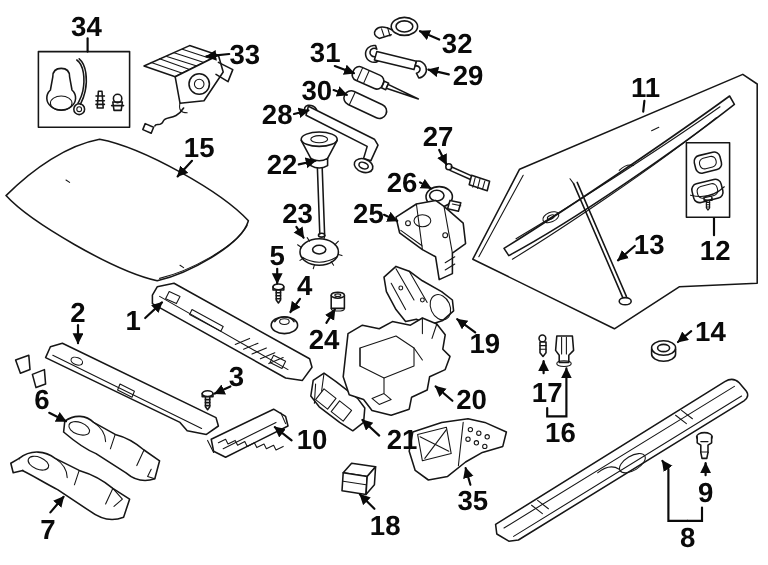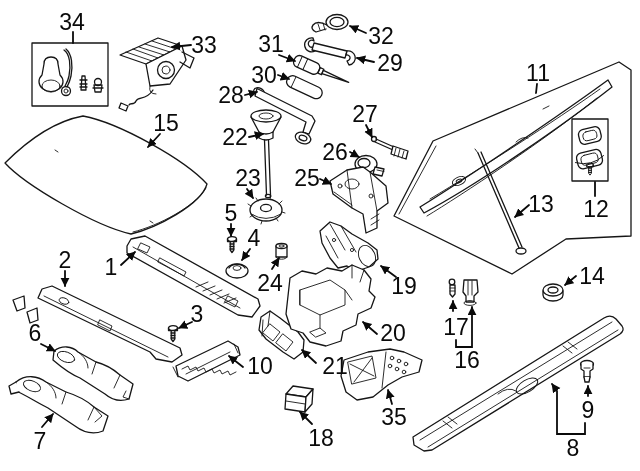--- a/index.html
+++ b/index.html
@@ -1,17 +1,17 @@
 <!DOCTYPE html>
 <html><head>
 <meta charset="utf-8">
 <style>
   html,body{margin:0;padding:0;background:#fff;}
   .stage{position:relative;width:640px;height:471px;background:#ffffff;overflow:hidden;
-         font-family:"Liberation Sans", sans-serif;}
+         font-family:"Liberation Sans", sans-serif;font-weight:bold;}
   svg{display:block;}
   .art{stroke:#161616;fill:none;stroke-width:1.3;stroke-linejoin:round;stroke-linecap:round;}
   .art .solid{fill:#ffffff;}
   .art .thin{stroke-width:0.9;}
   .callout-text{font-family:"Liberation Sans", sans-serif;font-size:23px;fill:#0a0a0a;
                 text-anchor:middle;}
   .leader{stroke:#0a0a0a;stroke-width:1.8;fill:none;stroke-linecap:round;}
 </style>
 </head>
 <body>

